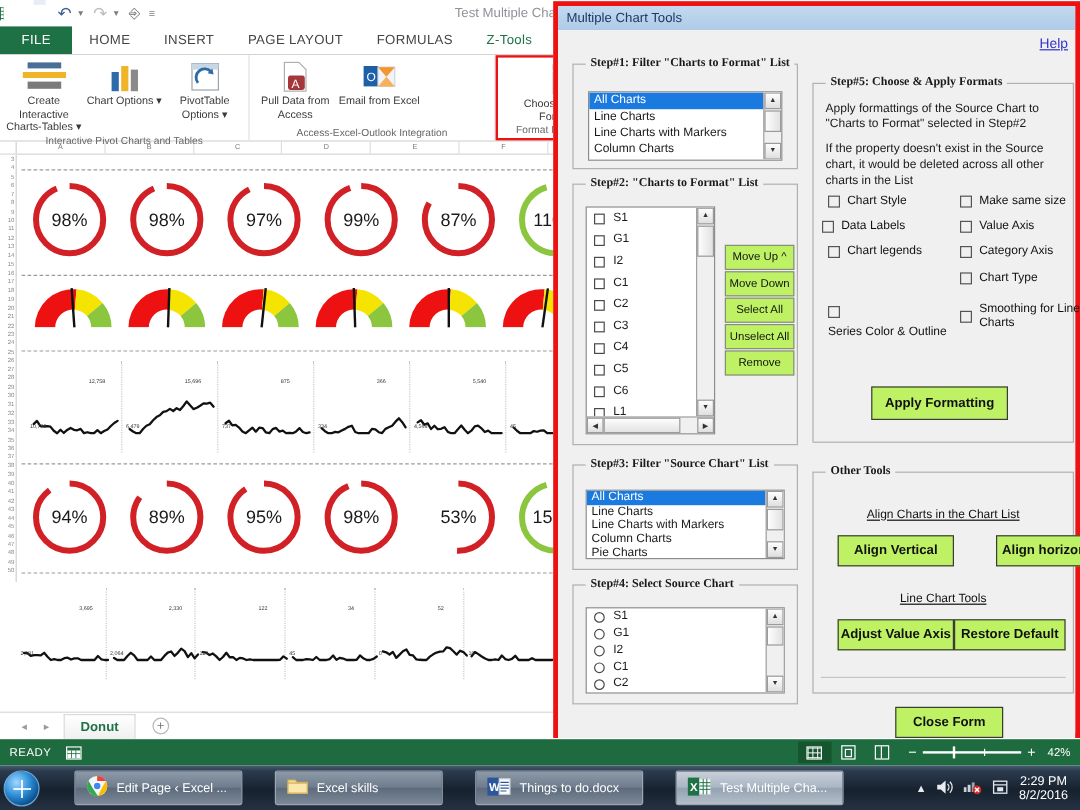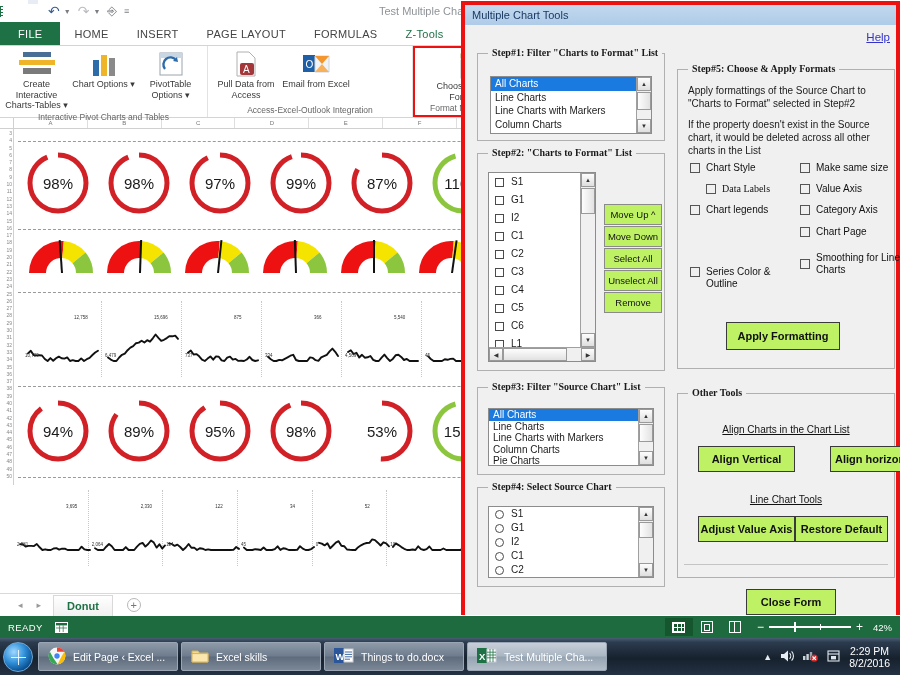--- a/index.html
+++ b/index.html
@@ -141,21 +141,21 @@
   .s5-text { position:absolute; font-size:10px; color:#1a1a1a; line-height:13px; }
   .s5-chk { position:absolute; display:flex; align-items:flex-start; gap:6px; font-size:10px; color:#111; }
   .s5-chk .cbx2 { width:10px; height:10px; border:1.3px solid #555; background:#f0f0f0; flex:none; margin-top:1px; }
   .s5-chk span { line-height:12px; }
 
   .ot-link { position:absolute; font-size:10px; color:#111; text-decoration:underline; text-align:center; }
   .hr-sep { position:absolute; border-top:1px solid #c4c4c4; }
 
   
   #taskbar { position:absolute; left:0; bottom:0; width:900px; height:37px;
-     background:linear-gradient(#4a5d72 0%, #2b3b4e 12%, #17212e 55%, #243243 100%); display:flex; align-items:center; padding-left:3px; }
+     background:linear-gradient(#4a5d72 0%, #2b3b4e 12%, #17212e 55%, #243243 100%); display:flex; align-items:center; padding-left:3px;gap:24px; }
   .start-orb { width:30px; height:30px; border-radius:50%;
      background:radial-gradient(circle at 35% 32%, #9fd8ff 0%, #2f8fd8 42%, #0a4f8f 75%, #062f57 100%);
      border:1px solid #6fa8d6; margin-right:5px; flex:none; position:relative; }
   .start-orb:after { content:""; position:absolute; left:7px; top:7px; width:15px; height:15px;
      background:
        linear-gradient(90deg, transparent 46%, rgba(255,255,255,.85) 46%, rgba(255,255,255,.85) 54%, transparent 54%),
        linear-gradient(0deg, transparent 46%, rgba(255,255,255,.85) 46%, rgba(255,255,255,.85) 54%, transparent 54%);
      border-radius:2px; }
   .tb-item { height:29px; min-width:140px; display:flex; align-items:center; gap:7px; padding:0 9px; margin-right:3px;
      background:linear-gradient(#8e9aa8 0%, #6e7c8d 48%, #5d6b7c 52%, #7c8897 100%);
@@ -729,48 +729,48 @@
 
     <div class="gbox" style="left:212px; top:44px; width:218px; height:300px;">
       <div class="legend">Step#5: Choose &amp; Apply Formats</div>
       <div class="s5-text" style="left:10px; top:14px; width:200px;">Apply formattings of the Source Chart to "Charts to Format" selected in Step#2</div>
       <div class="s5-text" style="left:10px; top:48px; width:200px;">If the property doesn't exist in the Source chart, it would be deleted across all other charts in the List</div>
 
       <div class="s5-chk" style="left:12px; top:92px; width:100px;">
         <i class="cbx2"></i>
         <span>Chart Style</span>
       </div>
-      <div class="s5-chk" style="left:28px; top:113px; width:100px;font-family:Liberation Serif, serif;">
+      <div class="s5-chk" style="left:7px; top:113px; width:100px;">
         <i class="cbx2"></i>
         <span>Data Labels</span>
       </div>
       <div class="s5-chk" style="left:12px; top:134px; width:100px;">
         <i class="cbx2"></i>
         <span>Chart legends</span>
       </div>
-      <div class="s5-chk" style="left:12px; top:196px; width:112px;">
+      <div class="s5-chk" style="left:12px; top:184px; width:112px;flex-direction:column;">
         <i class="cbx2"></i>
         <span>Series Color &amp; Outline</span>
       </div>
 
       <div class="s5-chk" style="left:122px; top:92px; width:96px;">
         <i class="cbx2"></i>
         <span>Make same size</span>
       </div>
       <div class="s5-chk" style="left:122px; top:113px; width:96px;">
         <i class="cbx2"></i>
         <span>Value Axis</span>
       </div>
       <div class="s5-chk" style="left:122px; top:134px; width:96px;">
         <i class="cbx2"></i>
         <span>Category Axis</span>
       </div>
       <div class="s5-chk" style="left:122px; top:156px; width:96px;">
         <i class="cbx2"></i>
-        <span>Chart Page</span>
+        <span>Chart Type</span>
       </div>
       <div class="s5-chk" style="left:122px; top:182px; width:100px;">
         <i class="cbx2" style="margin-top:7px;"></i>
         <span>Smoothing for Line Charts</span>
       </div>
 
       <div class="btn strong" style="position:absolute; left:48px; top:252px; width:114px; height:28px;">Apply Formatting</div>
     </div>
 
     <div class="gbox" style="left:212px; top:368px; width:218px; height:185px;">

